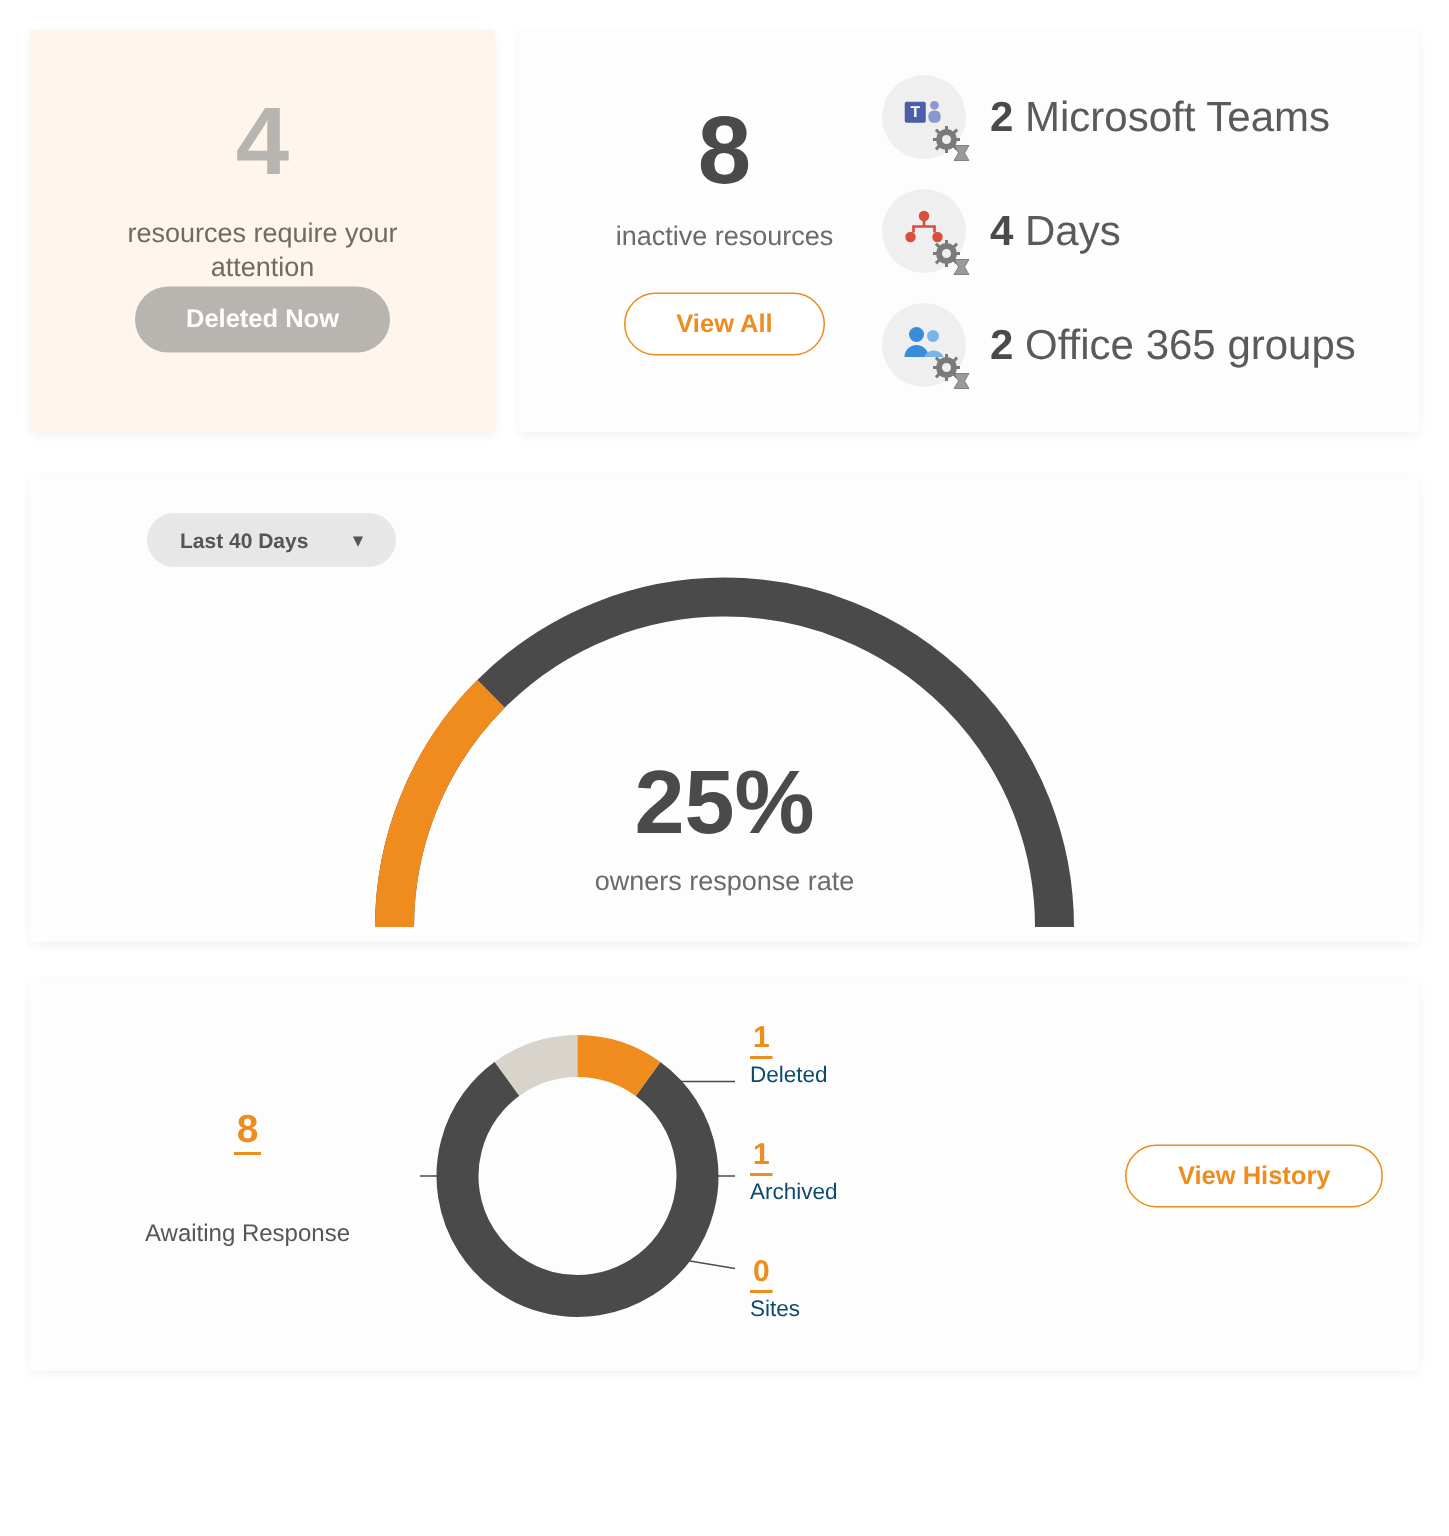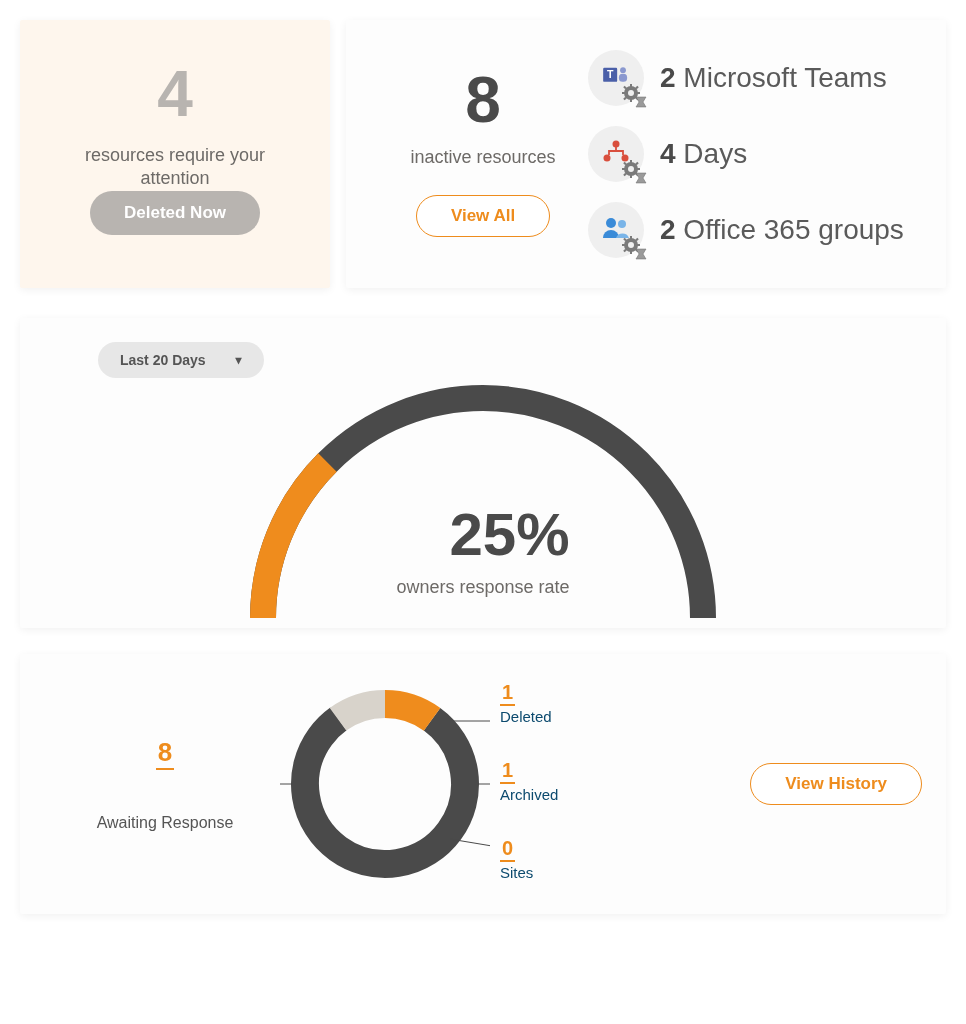--- a/index.html
+++ b/index.html
@@ -143,21 +143,21 @@
     transform: translateX(-50%);
     width: 520px;
     height: 280px;
   }
   .gauge-wrap svg { width: 100%; height: 100%; }
   .gauge-center {
     position: absolute;
     left: 50%;
     bottom: 30px;
     transform: translateX(-50%);
-    text-align: right;
+    text-align: center;
   }
   .gauge-center .pct {
     font-size: 60px;
     font-weight: 700;
     color: #4a4a4a;
     line-height: 1;
     margin-bottom: 12px;
   }
   .gauge-center .lbl {
     font-size: 18px;
@@ -326,21 +326,21 @@
             </svg>
           </div>
           <div class="resource-label"><b>2</b> <span>Office 365 groups</span></div>
         </div>
       </div>
     </div>
   </div>
 
   <div class="card gauge-card">
     <div class="timeframe-pill">
-      <span>Last 20 Days</span>
+      <span>Last 40 Days</span>
       <span class="chev">▾</span>
     </div>
     <div class="gauge-wrap">
       <svg viewBox="0 0 520 280">
 
         <path d="M 40 260 A 220 220 0 0 1 480 260" stroke="#4a4a4a" stroke-width="26" fill="none" stroke-linecap="butt"></path>
 
         <path d="M 40 260 A 220 220 0 0 1 104.44 104.44" stroke="#ef8c1d" stroke-width="26" fill="none" stroke-linecap="butt"></path>
       </svg>
     </div>

